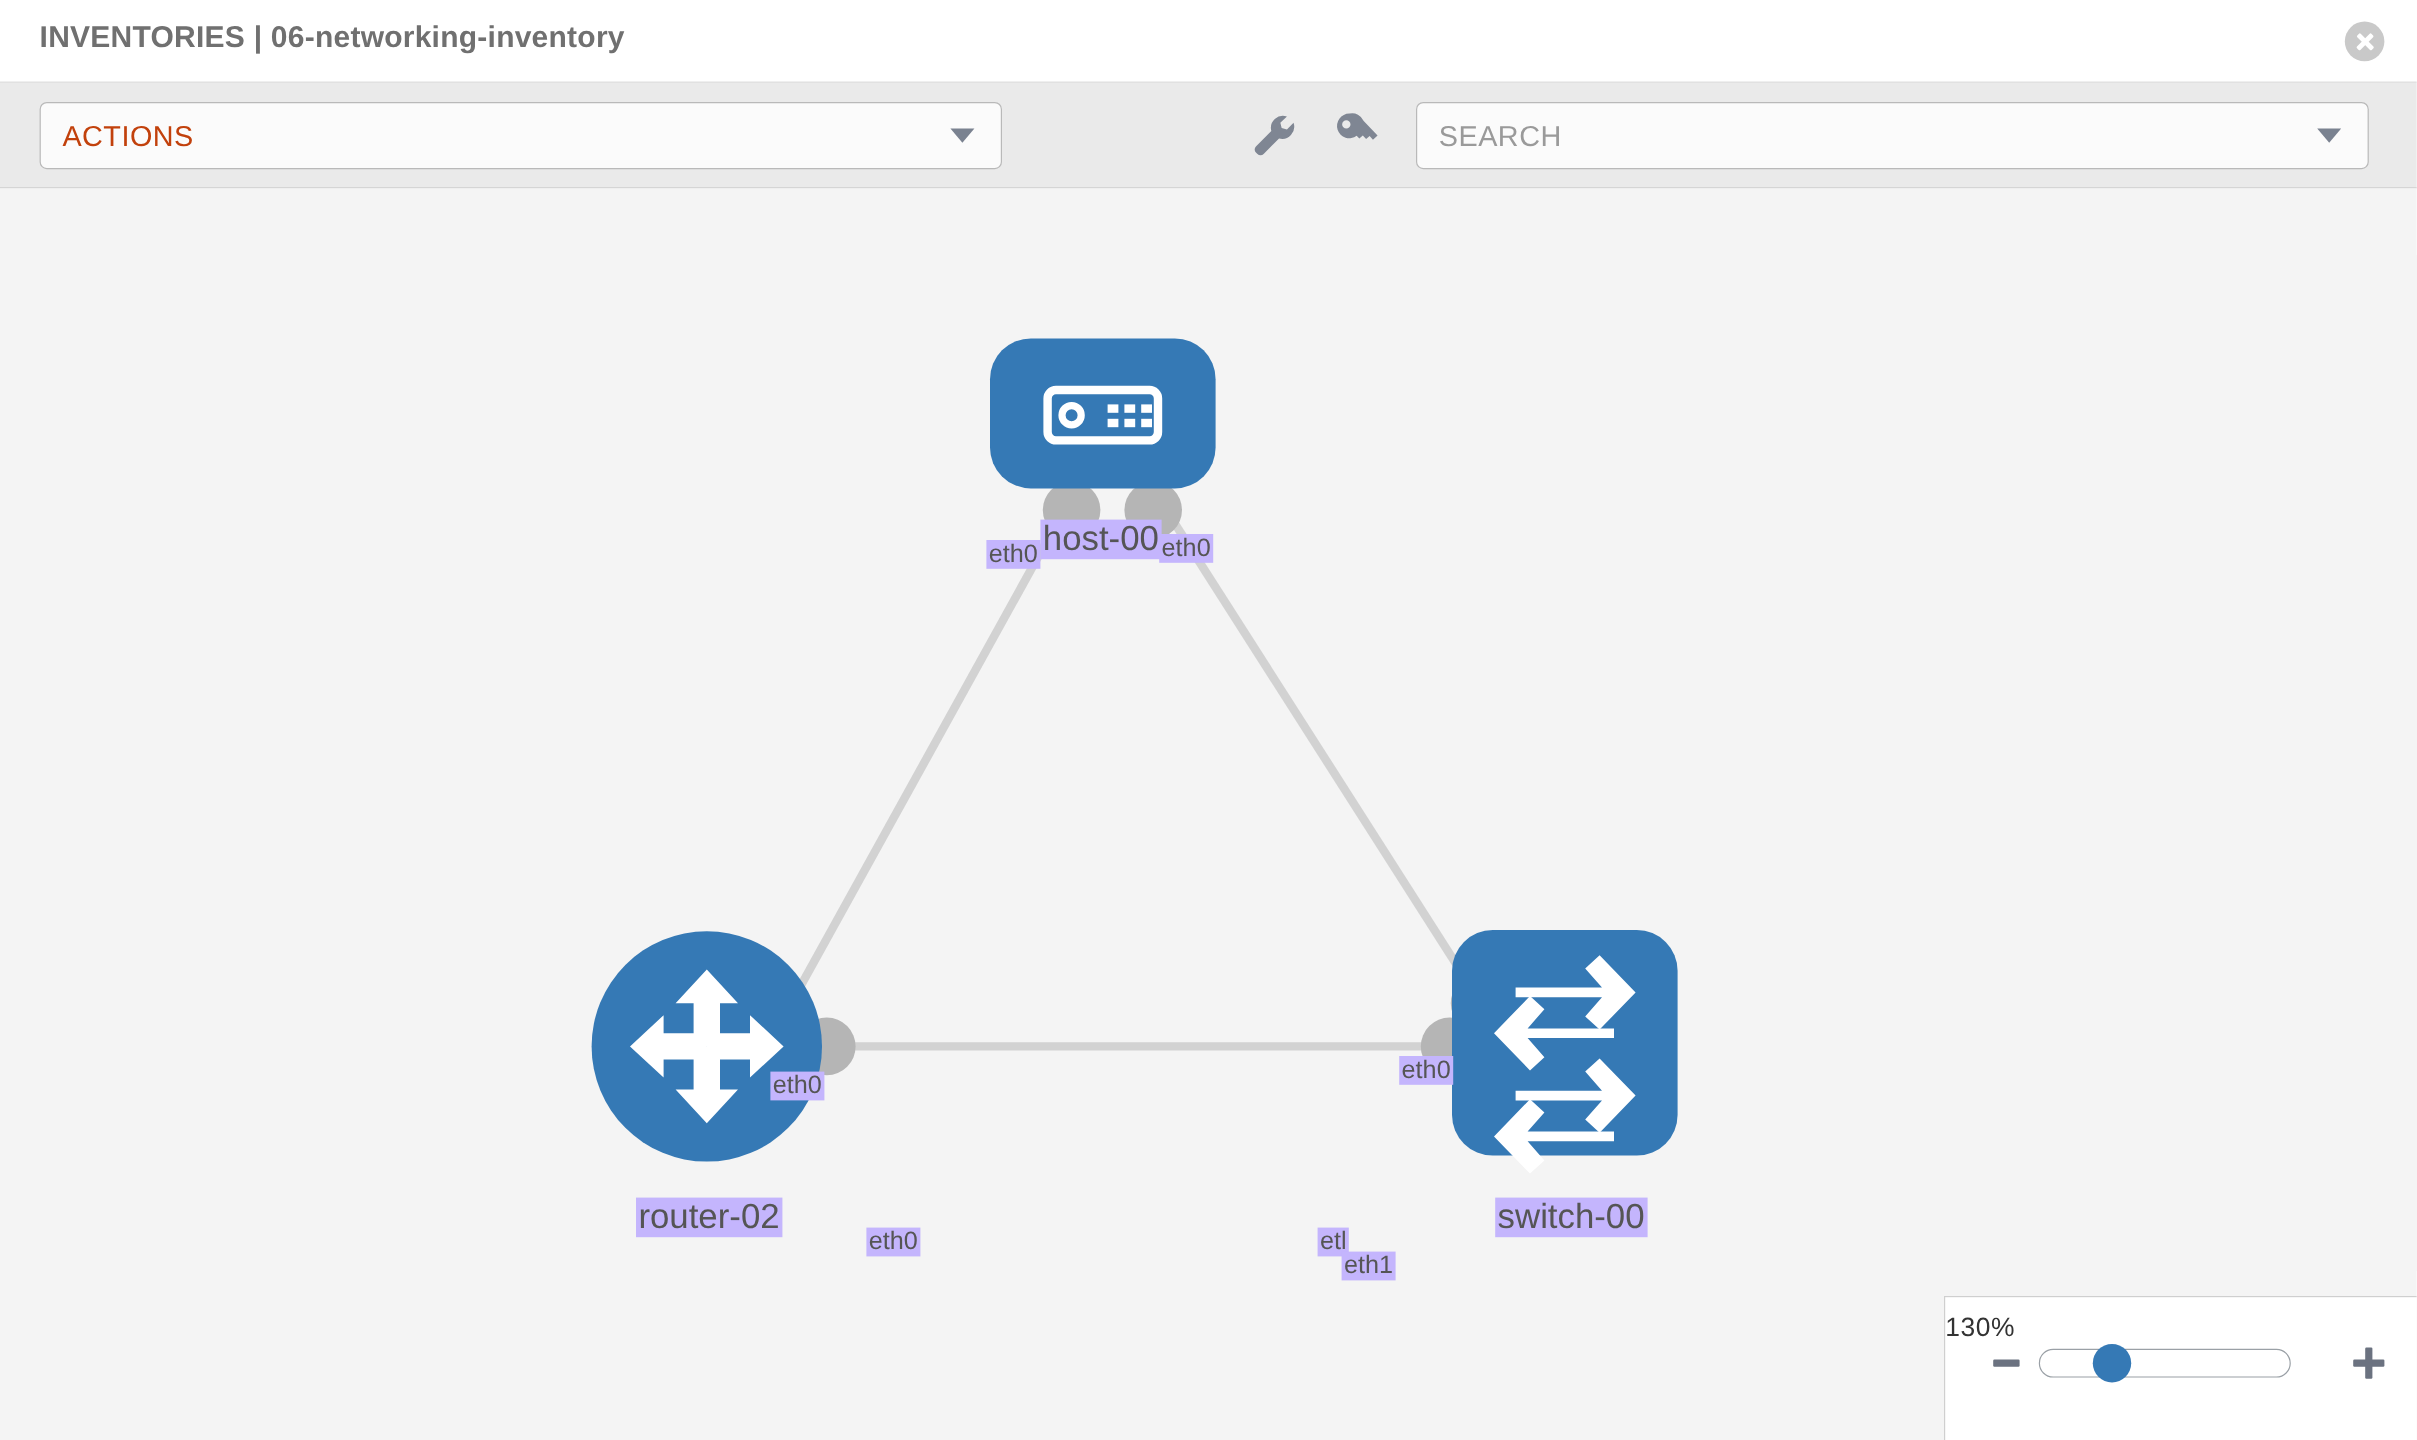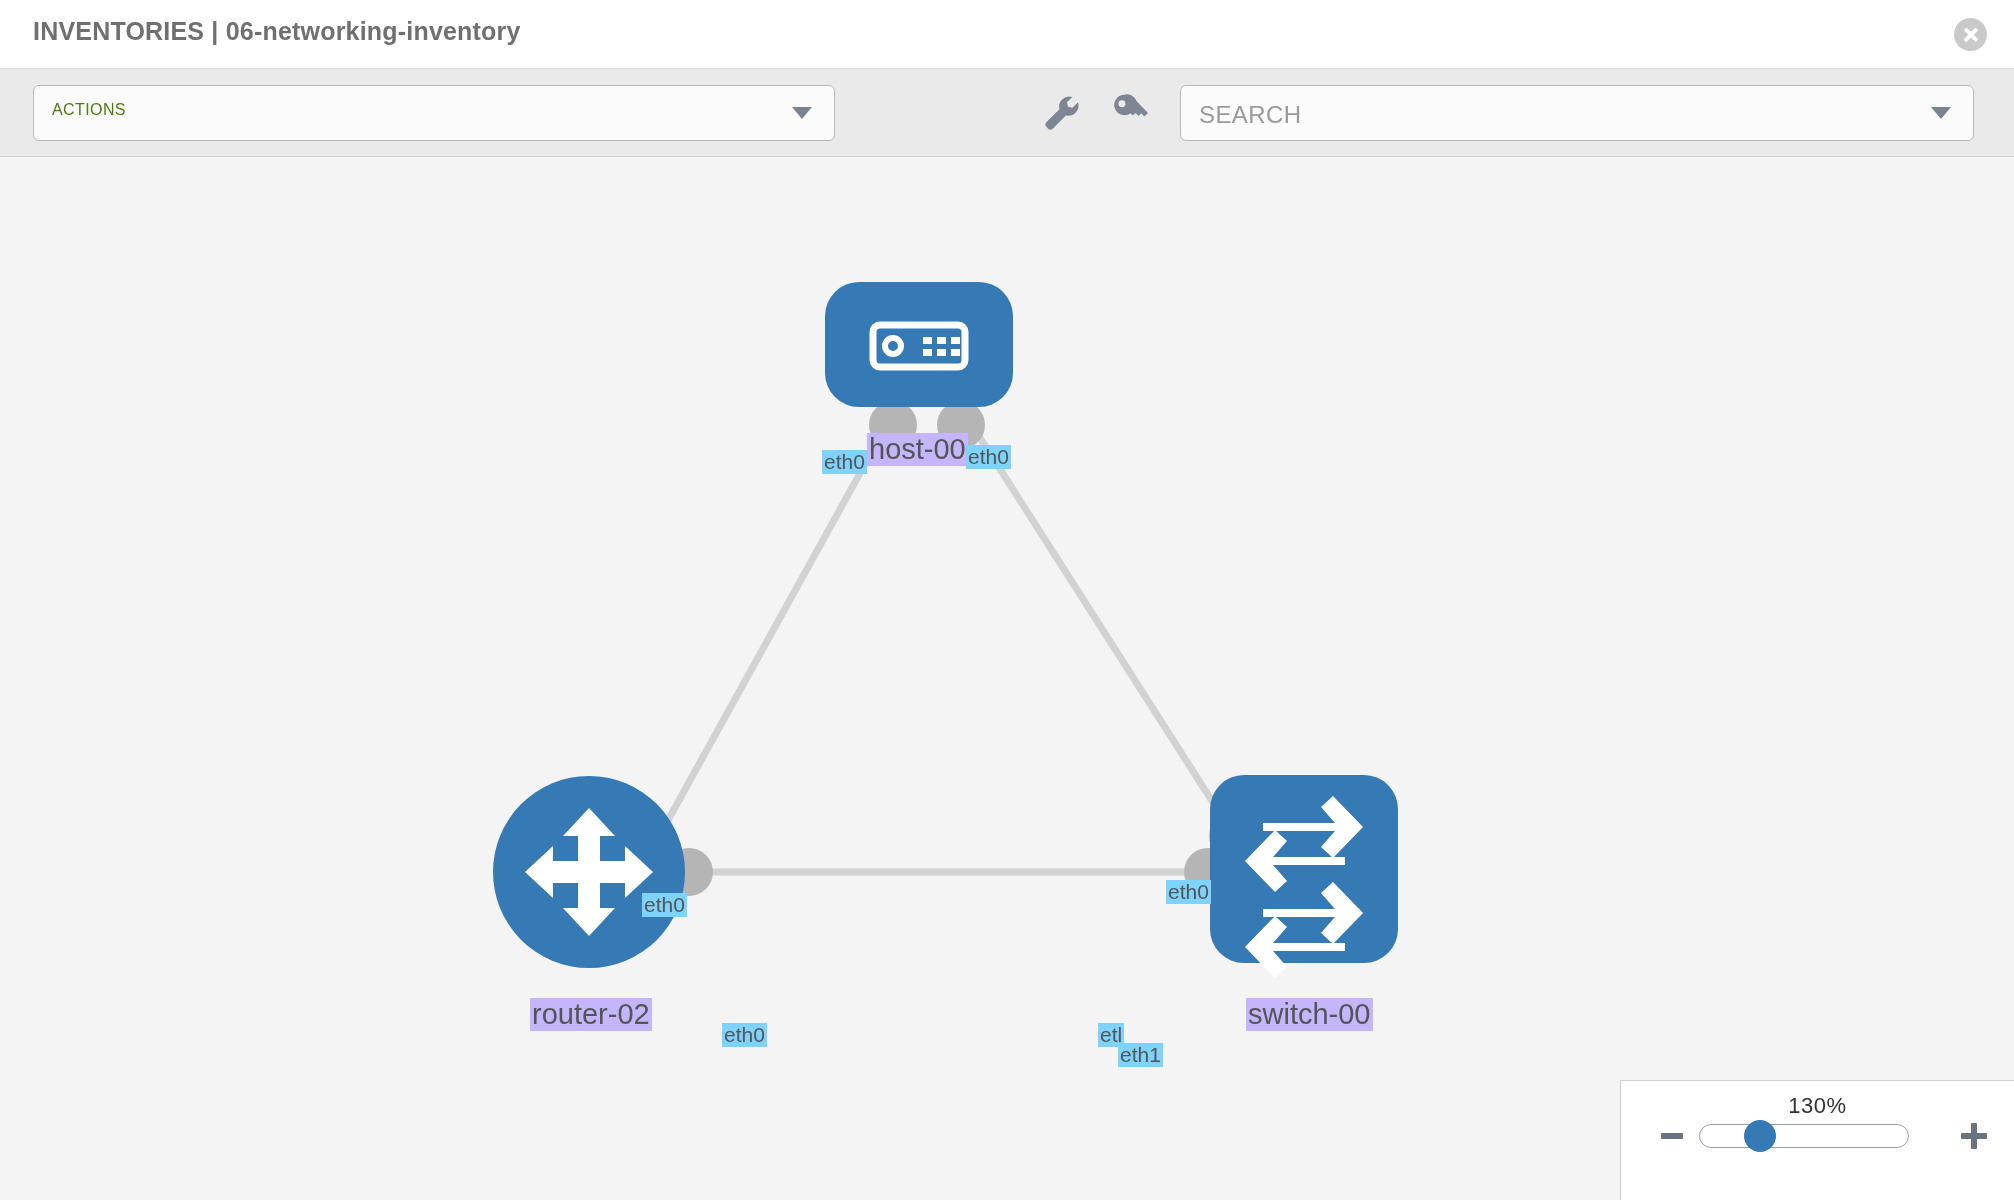--- a/index.html
+++ b/index.html
@@ -73,22 +73,22 @@
     width: 802px;
     height: 56px;
     background: #fbfbfb;
     border: 1px solid #b9b9b9;
     border-radius: 6px;
   }
   .actions-select .label {
     position: absolute;
     left: 18px;
     top: 15px;
-    font-size: 16px;
-    color: #4d7c0f;
+    font-size: 24px;
+    color: #c2410c;
     letter-spacing: 0.4px;
   }
   .caret {
     position: absolute;
     right: 22px;
     top: 50%;
     transform: translateY(-50%);
     width: 0; height: 0;
     border-left: 10px solid transparent;
     border-right: 10px solid transparent;
@@ -141,21 +141,21 @@
     position: absolute;
     background: #c4b5fd;
     color: #555555;
     font-size: 29px;
     white-space: nowrap;
     padding: 0 2px;
     line-height: 1.15;
   }
   .edge-label {
     position: absolute;
-    background: #7dd3fc;
+    background: #c4b5fd;
     color: #555555;
     font-size: 21px;
     white-space: nowrap;
     padding: 0 2px;
     line-height: 1.15;
   }
 
   
   .zoom-panel {
     position: absolute;
@@ -165,21 +165,20 @@
     height: 120px;
     background: #ffffff;
     border-top: 1px solid #cfcfcf;
     border-left: 1px solid #cfcfcf;
   }
   .zoom-value {
     position: absolute;
     top: 12px;
     left: 0;
     width: 100%;
-    text-align: center;
     font-size: 22px;
     color: #333333;
     letter-spacing: 0.5px;
   }
   .zoom-minus {
     position: absolute;
     left: 40px; top: 52px;
     width: 22px; height: 6px;
     background: #6b7280;
     border-radius: 1px;

